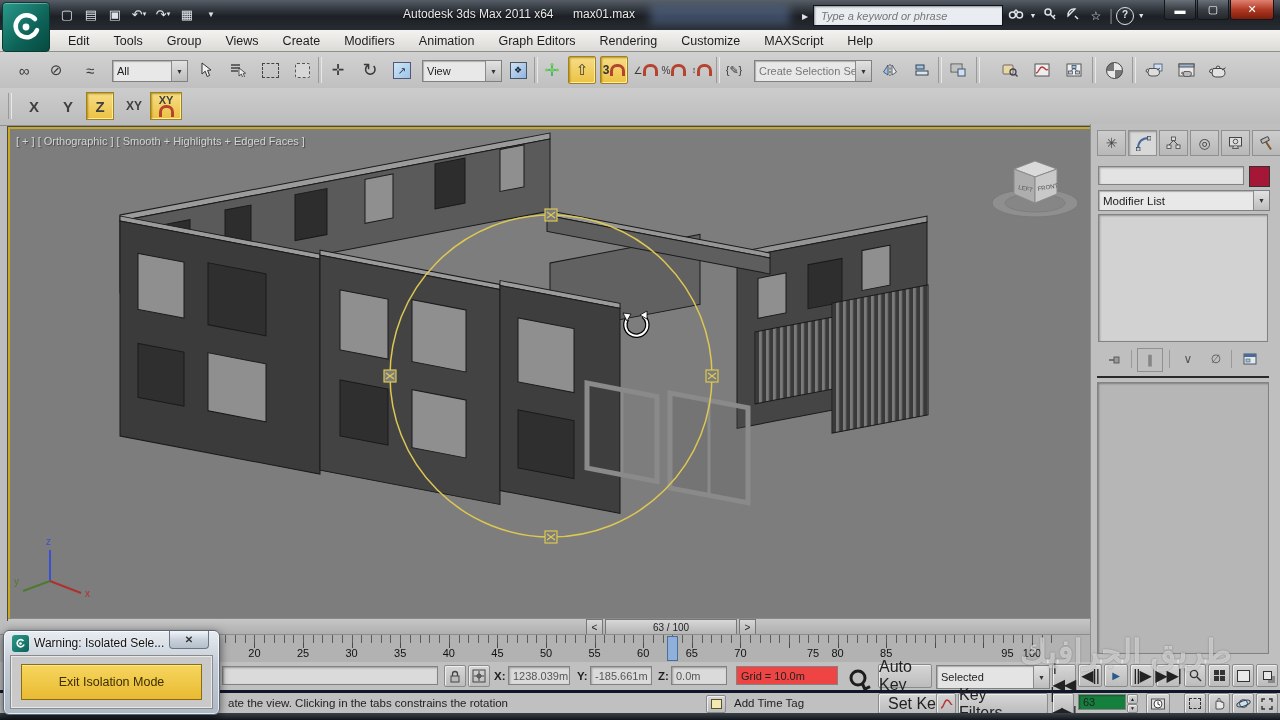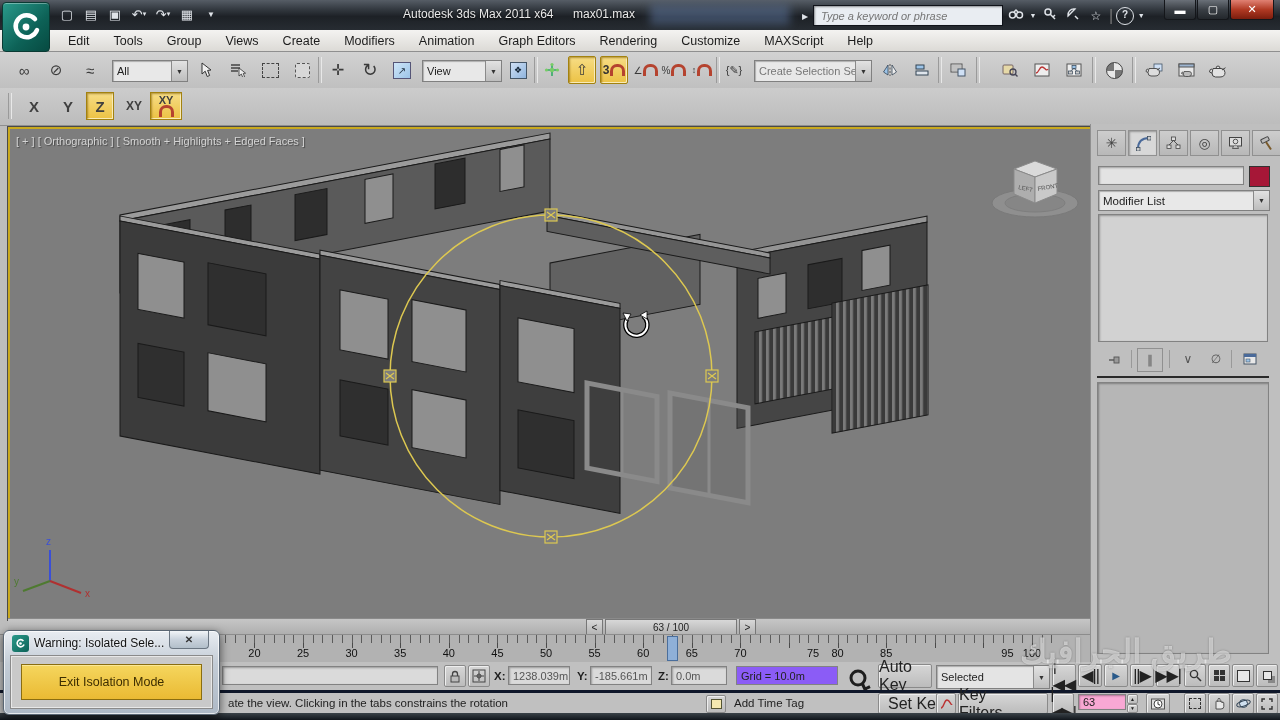--- a/index.html
+++ b/index.html
@@ -492,21 +492,21 @@
           <path d="M7 2 V12 M2 7 H12" stroke="#444"></path>
           <circle cx="7" cy="7" r="2" fill="none" stroke="#444"></circle>
         </svg>
     </div>
     <span class="slabel" style="left:494px;top:8px;font-weight:bold;">X:</span>
     <div class="sfield" style="left:508px;top:4px;width:62px;height:19px;color:#555;">1238.039m</div>
     <span class="slabel" style="left:577px;top:8px;font-weight:bold;">Y:</span>
     <div class="sfield" style="left:590px;top:4px;width:62px;height:19px;color:#555;">-185.661m</div>
     <span class="slabel" style="left:658px;top:8px;font-weight:bold;">Z:</span>
     <div class="sfield" style="left:671px;top:4px;width:56px;height:19px;color:#555;">0.0m</div>
-    <div class="sfield" style="left:736px;top:4px;width:102px;height:19px;background:#8b5cf6;box-shadow:none;">Grid = 10.0m</div>
+    <div class="sfield" style="left:736px;top:4px;width:102px;height:19px;background:#ef4444;box-shadow:none;">Grid = 10.0m</div>
     <svg class="abs" style="left:846px;top:2px;" width="30" height="46" viewBox="0 0 30 46">
       <circle cx="12" cy="14" r="7" fill="none" stroke="#1d1d1d" stroke-width="3"></circle>
       <path d="M16 19 L24 36 M22 30 l5 -2.4 M19 25 l5 -2.4" stroke="#1d1d1d" stroke-width="3" fill="none"></path>
     </svg>
     <div class="rbtn" style="left:878px;top:2px;width:54px;height:24px;">Auto Key</div>
     <div class="dd" style="left:936px;top:3px;width:112px;height:22px;background:#e4e4e4;">
       <span class="lbl">Selected</span>
         <span class="ab">▼</span>
     </div>
     <div class="rbtn glyph9" style="left:1052px;top:2px;width:24px;height:23px;">|◀◀</div>
@@ -542,21 +542,21 @@
     </div>
     <span class="slabel" style="left:734px;top:4px;">Add Time Tag</span>
     <div class="rbtn" style="left:878px;top:0px;width:76px;height:21px;">Set Key</div>
     <div class="rbtn" style="left:936px;top:0px;width:20px;height:21px;">
       <svg width="13" height="12" viewBox="0 0 13 12">
           <path d="M1 10 C4 10 4 2 7 2 S11 8 12 6" fill="none" stroke="#b33" stroke-width="1.4"></path>
         </svg>
     </div>
     <div class="rbtn" style="left:958px;top:0px;width:90px;height:21px;">Key Filters...</div>
     <div class="rbtn glyph9" style="left:1052px;top:0px;width:22px;height:21px;">|◀▶|</div>
-    <div class="sfield" style="left:1078px;top:1px;width:48px;height:16px;background:#f9a8d4;">63</div>
+    <div class="sfield" style="left:1078px;top:1px;width:48px;height:16px;background:#15803d;">63</div>
     <div class="abs" style="left:1127px;top:1px;width:11px;height:19px;display:flex;flex-direction:column;">
       <div class="rbtn" style="position:static;width:11px;height:9.5px;font-size:5px;">▲</div>
       <div class="rbtn" style="position:static;width:11px;height:9.5px;font-size:5px;">▼</div>
     </div>
     <div class="rbtn" style="left:1146px;top:0px;width:24px;height:21px;">
       <svg width="14" height="14" viewBox="0 0 14 14">
           <rect x="0.5" y="2" width="13" height="10" fill="#ddd" stroke="#555"></rect>
           <circle cx="7" cy="7" r="4" fill="#fff" stroke="#444"></circle>
           <path d="M7 4.5 V7 L9 8.2" fill="none" stroke="#444" stroke-width="1.1"></path>
         </svg>

